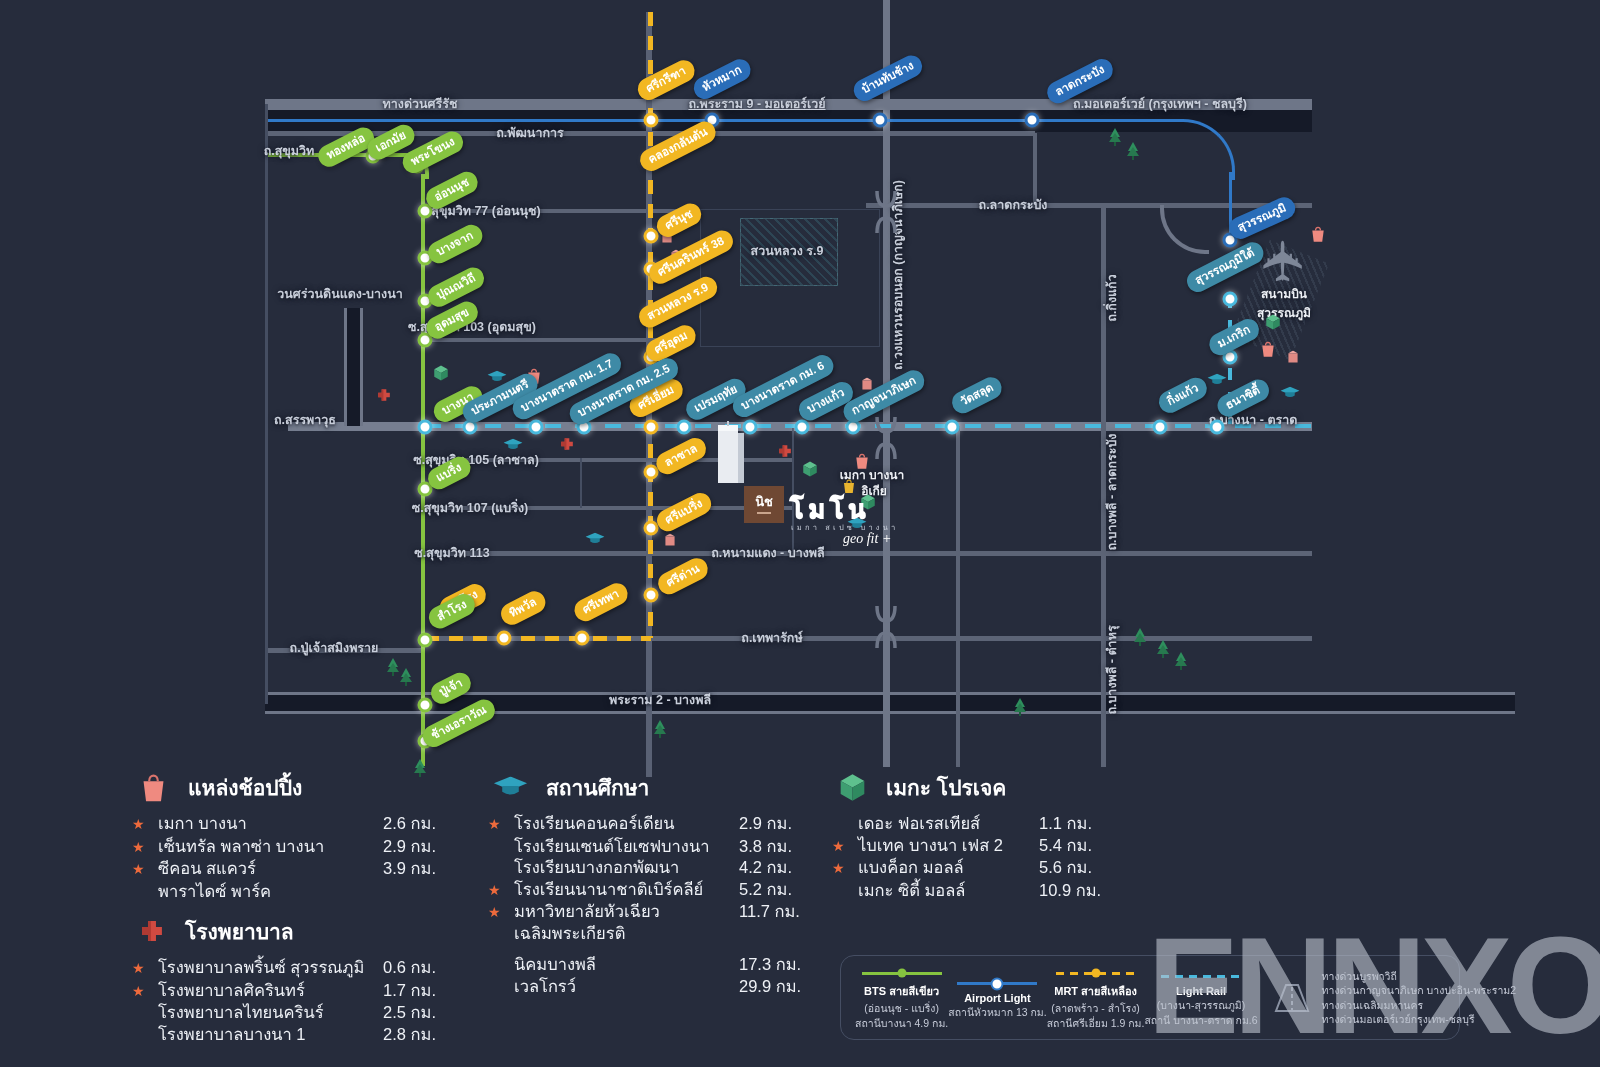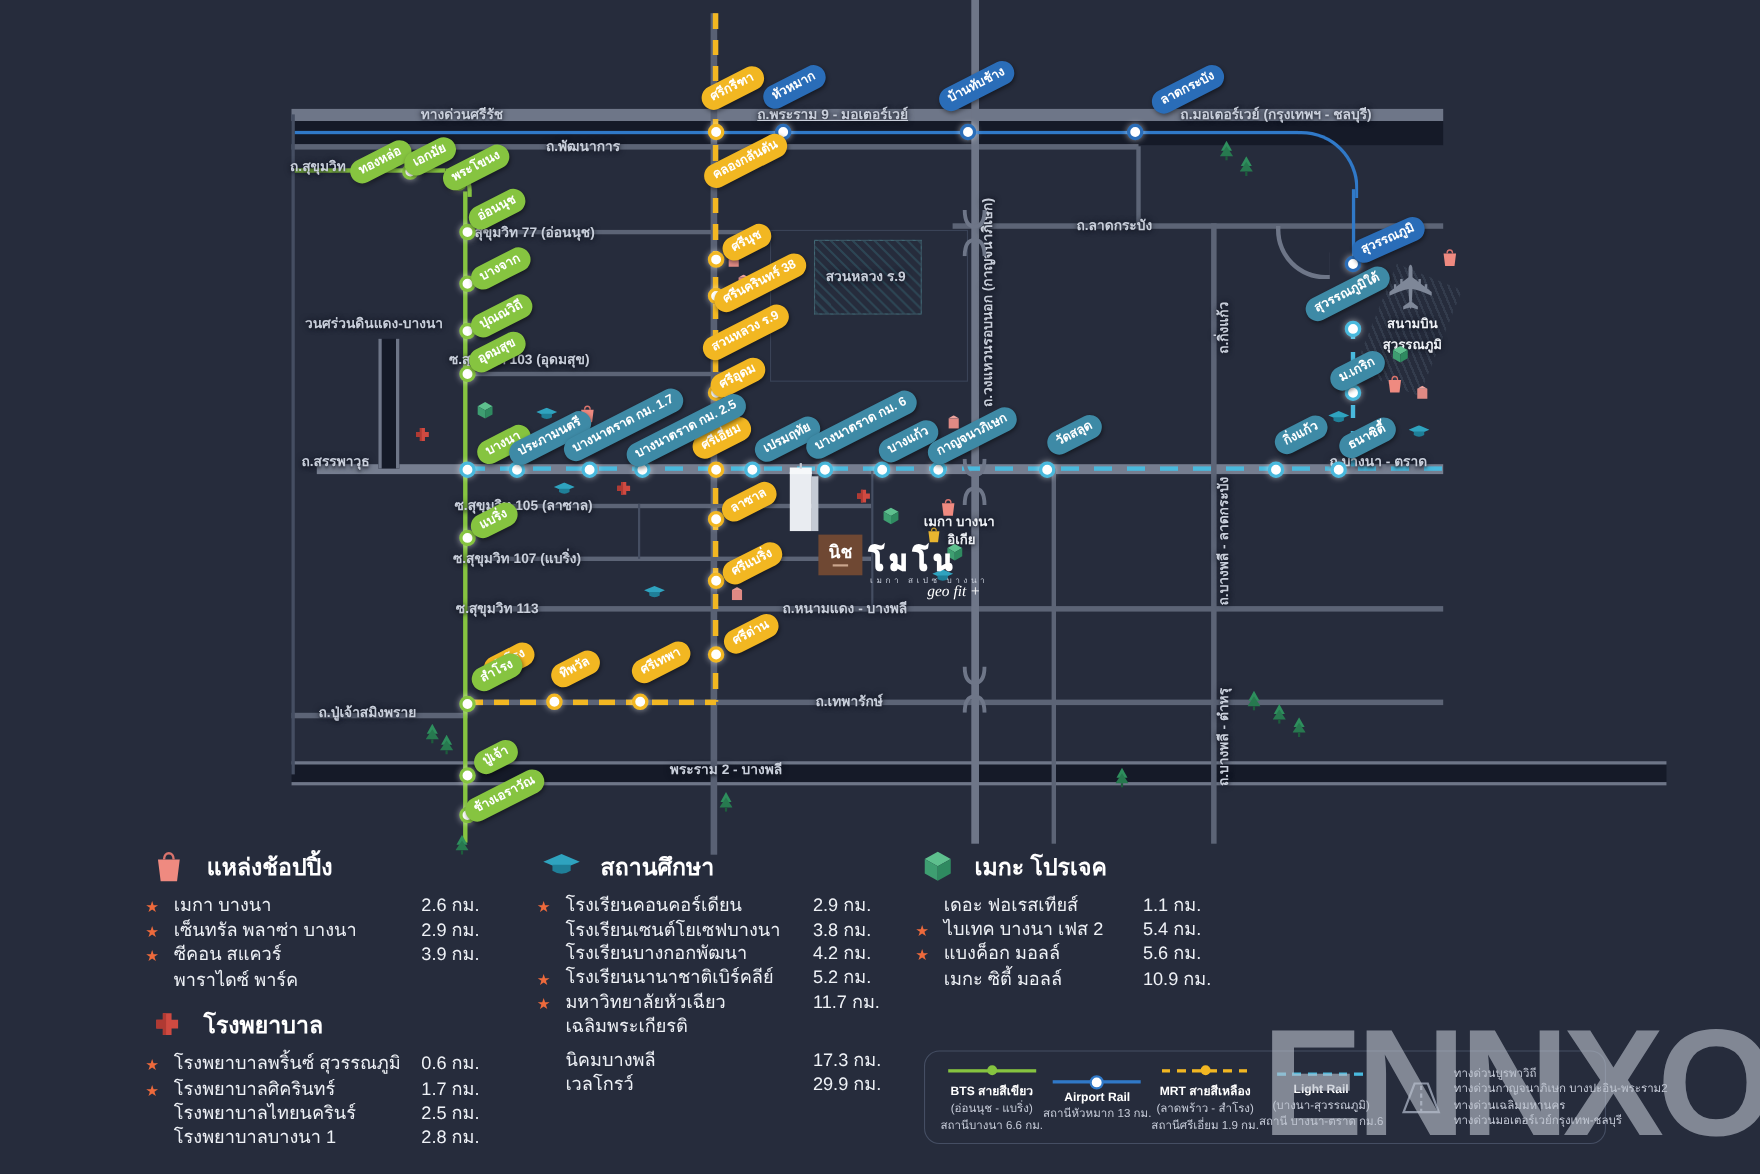--- a/index.html
+++ b/index.html
@@ -40,21 +40,21 @@
   .map-icon{position:absolute;transform:translate(-50%,-50%);z-index:7;line-height:0;}
   .map-icon svg{display:block;}
   .park{position:absolute;z-index:3;border:1px solid rgba(120,200,210,.28);
       background:repeating-linear-gradient(45deg,rgba(70,160,170,.22) 0 2px,rgba(0,0,0,0) 2px 7px);}
   .hatch{position:absolute;z-index:1;background:repeating-linear-gradient(45deg,rgba(110,130,150,.18) 0 2px,rgba(0,0,0,0) 2px 6px);}
   .blockline{position:absolute;border:1px solid #3a4357;z-index:1;}
   .plane{position:absolute;transform:translate(-50%,-50%) rotate(-90deg);color:#7e8798;font-size:56px;z-index:5;}
   
   .logo-box{position:absolute;left:744px;top:486px;width:40px;height:37px;background:#6f4833;
       z-index:9;display:flex;flex-direction:column;align-items:center;justify-content:center;color:#fff;}
-  .logo-box .nich{font-size:16px;font-weight:700;line-height:1.1;}
+  .logo-box .nich{font-size:13px;font-weight:700;line-height:1.1;}
   .logo-box .bar{width:14px;height:2px;background:#caa58d;margin-top:2px;}
   .logo-mono{position:absolute;left:790px;top:489px;font-size:25px;font-weight:700;letter-spacing:5px;
       color:rgba(0,0,0,0);-webkit-text-stroke:1.3px #fff;z-index:9;white-space:nowrap;}
   @supports not (-webkit-text-stroke:1px #fff){.logo-mono{color:#fff;}}
   .logo-sub{position:absolute;left:791px;top:521px;font-size:7.5px;letter-spacing:3.2px;color:#c9cfdb;z-index:9;white-space:nowrap;}
   .logo-geofit{position:absolute;left:843px;top:531px;font-family:"Liberation Serif",serif;font-style:italic;
       font-size:14px;color:#fff;z-index:9;}
   
   .lg-col{position:absolute;top:768px;z-index:10;}
   #legend-col1{left:132px;width:336px;}
@@ -650,27 +650,27 @@
       </div>
     </div>
 
   <div id="legend-box">
       <div class="lb-col" style="width: 128px;">
         <div class="lb-line solid-green">
           <div class="lb-dot" style="background: rgb(134, 196, 64);"></div>
         </div>
         <div class="lb-l1">BTS สายสีเขียว</div>
         <div class="lb-l2">(อ่อนนุช - แบริ่ง)</div>
-        <div class="lb-l2">สถานีบางนา 6.6 กม.</div>
+        <div class="lb-l2">สถานีบางนา 4.9 กม.</div>
       </div>
       <div class="lb-col" style="width: 128px;">
         <div class="lb-line solid-blue">
           <div class="lb-dot" style="background: rgb(255, 255, 255); border: 2px solid rgb(48, 121, 200);"></div>
         </div>
-        <div class="lb-l1">Airport Rail</div>
+        <div class="lb-l1">Airport Light</div>
         <div class="lb-l2">สถานีหัวหมาก 13 กม.</div>
       </div>
       <div class="lb-col" style="width: 128px;">
         <div class="lb-line dash-yellow">
           <div class="lb-dot" style="background: rgb(242, 183, 34);"></div>
         </div>
         <div class="lb-l1">MRT สายสีเหลือง</div>
         <div class="lb-l2">(ลาดพร้าว - สำโรง)</div>
         <div class="lb-l2">สถานีศรีเอี่ยม 1.9 กม.</div>
       </div>

